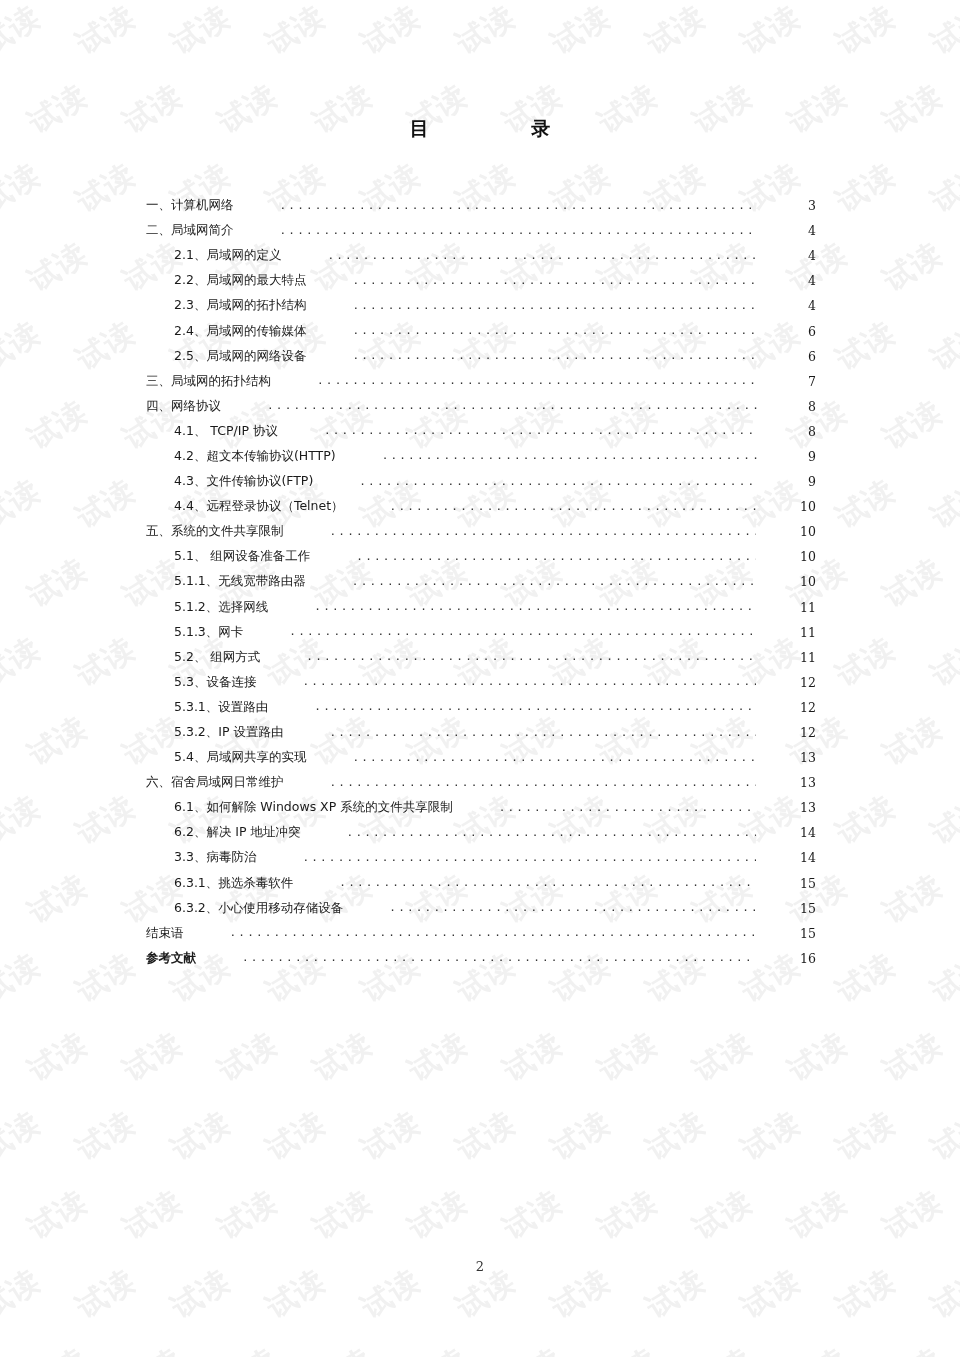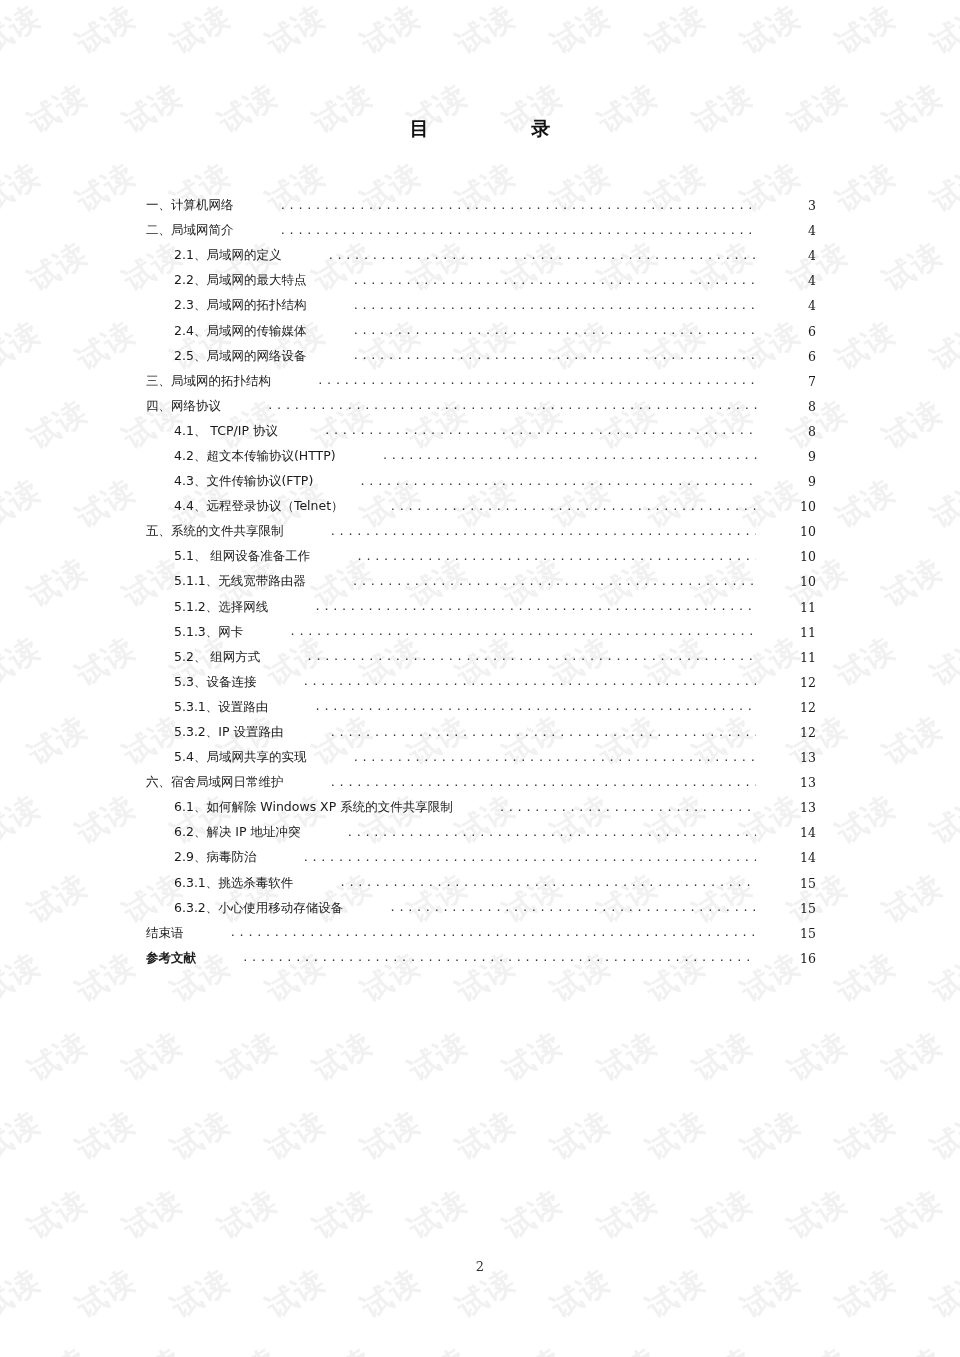--- a/index.html
+++ b/index.html
@@ -426,21 +426,21 @@
     <span class="toc-label">6.1、如何解除 Windows XP 系统的文件共享限制</span>
     <span class="toc-leader">........................................................................................................................................................................................................</span>
     <span class="toc-page">13</span>
   </div>
       <div class="toc-row lvl2">
     <span class="toc-label">6.2、解决 IP 地址冲突</span>
     <span class="toc-leader">........................................................................................................................................................................................................</span>
     <span class="toc-page">14</span>
   </div>
       <div class="toc-row lvl2">
-    <span class="toc-label">2.9、病毒防治</span>
+    <span class="toc-label">3.3、病毒防治</span>
     <span class="toc-leader">........................................................................................................................................................................................................</span>
     <span class="toc-page">14</span>
   </div>
       <div class="toc-row lvl2">
     <span class="toc-label">6.3.1、挑选杀毒软件</span>
     <span class="toc-leader">........................................................................................................................................................................................................</span>
     <span class="toc-page">15</span>
   </div>
       <div class="toc-row lvl2">
     <span class="toc-label">6.3.2、小心使用移动存储设备</span>

